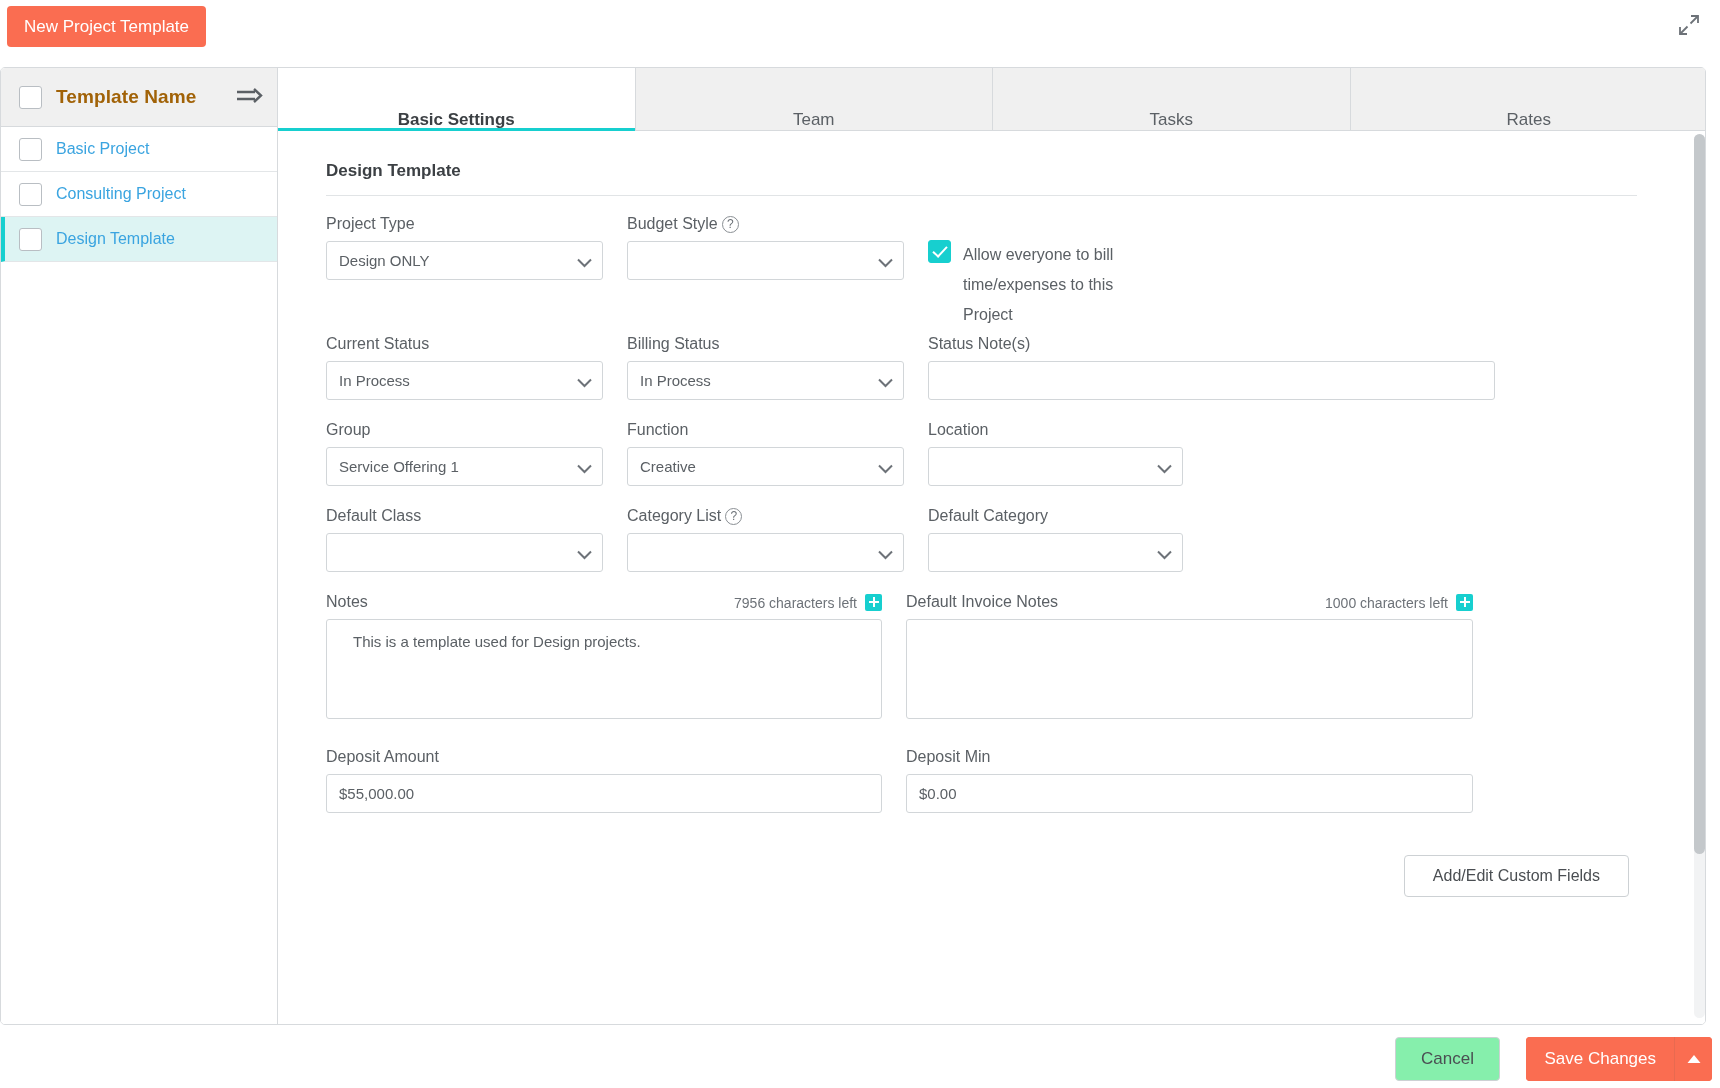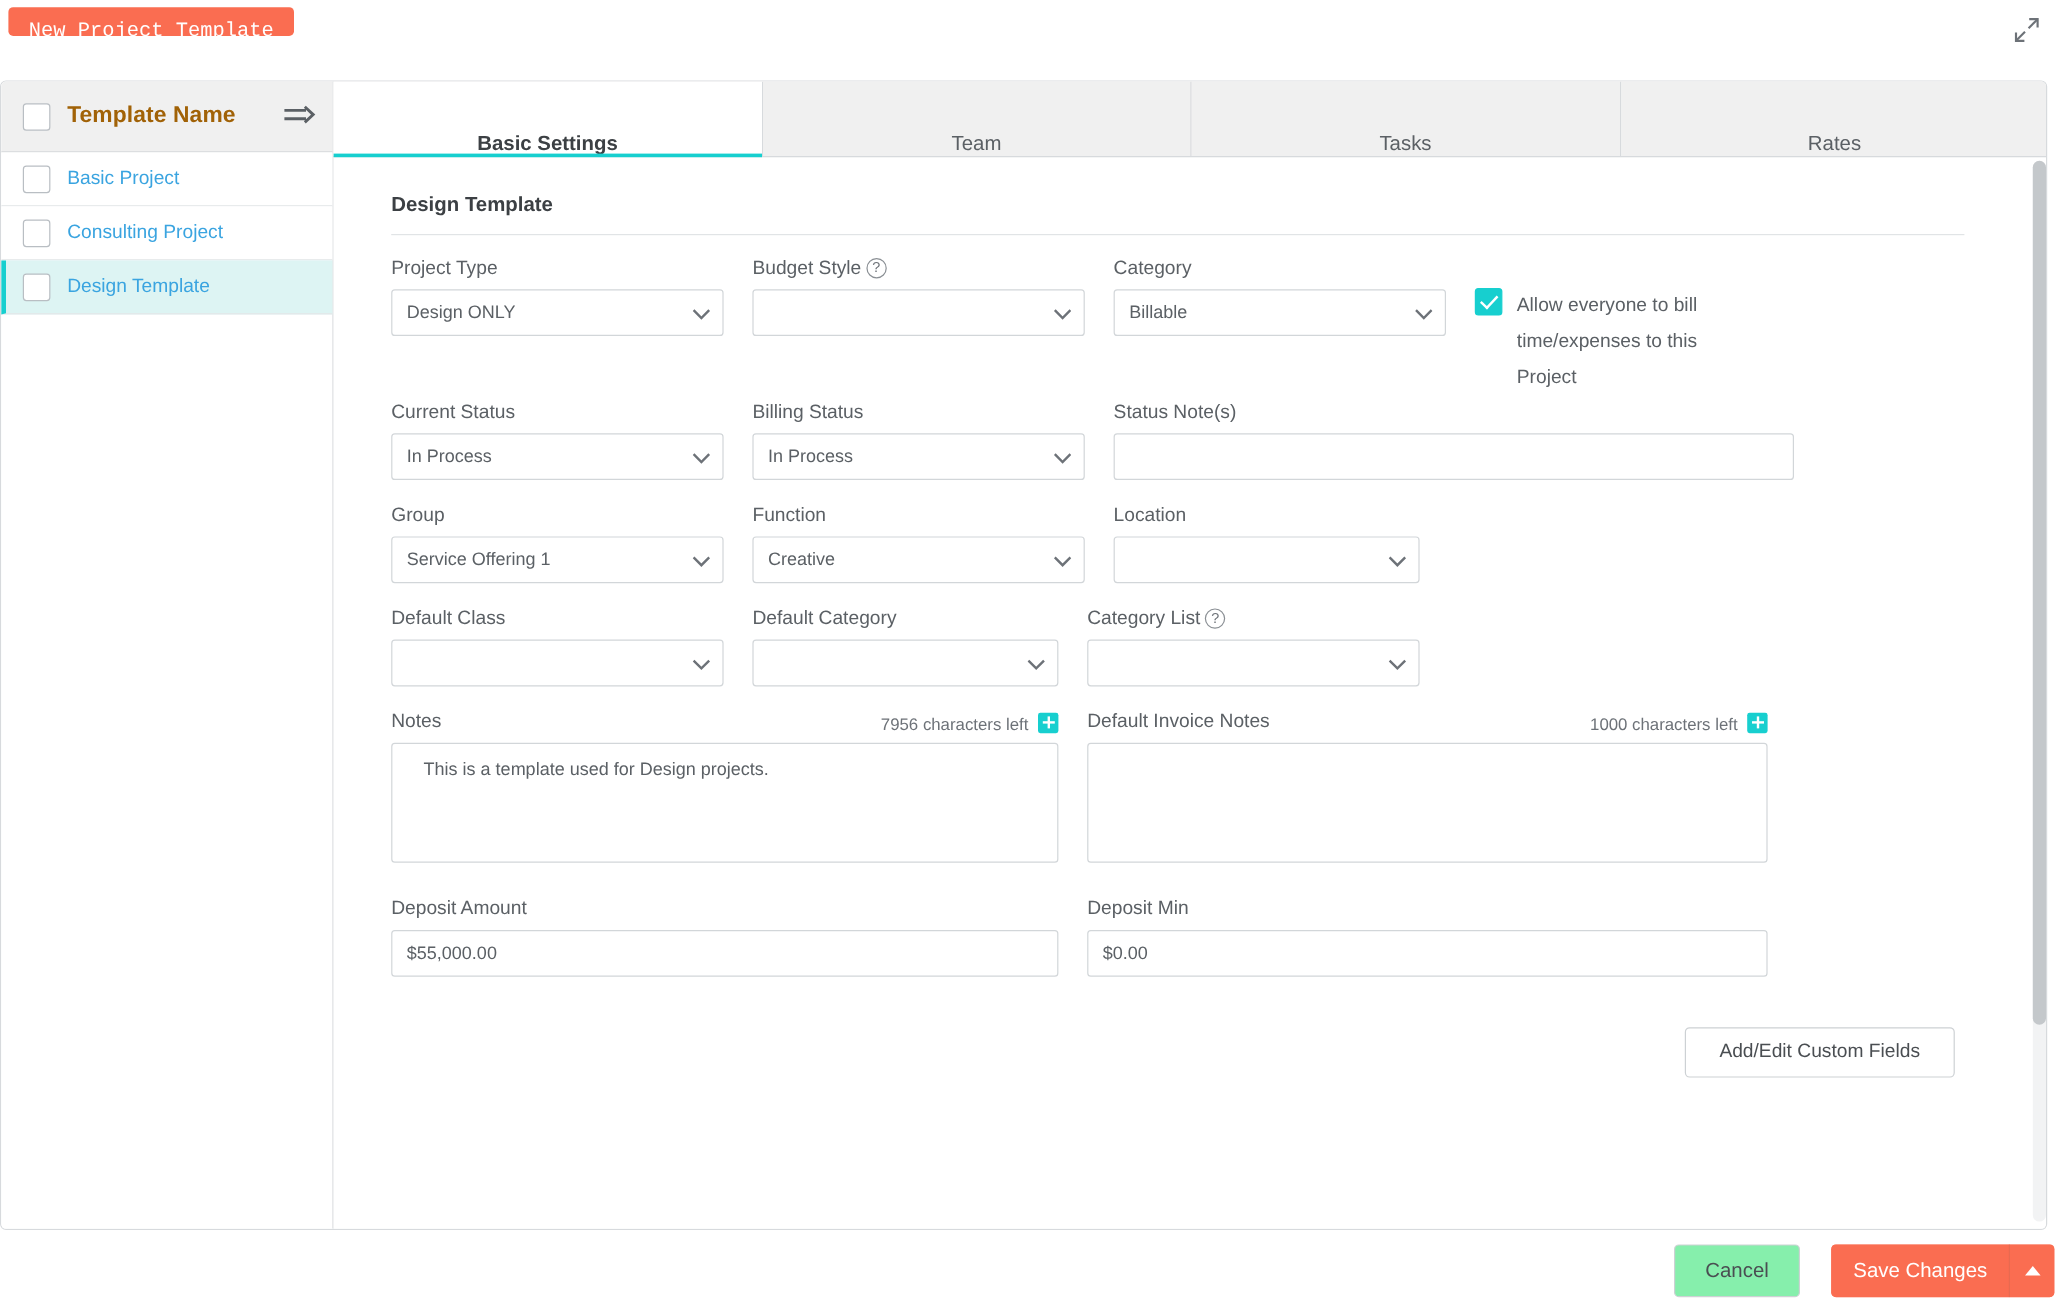--- a/index.html
+++ b/index.html
@@ -12,24 +12,24 @@
   }
   .app { position: relative; width: 1720px; height: 1088px; background: #fff; }
 
   
   .topbar {
     position: absolute; left: 0; top: 0; width: 1720px; height: 55px;
     background: #ffffff;
   }
   .new-template-btn {
     position: absolute; left: 7px; top: 6px;
-    height: 24px; padding: 0 17px;
+    height: 41px; padding: 0 17px;
     background: #fa6d51; color: #ffffff;
     border: none; border-radius: 4px;
-    font-size: 17px; font-family: Liberation Mono, monospace;
+    font-size: 17px; font-family: Liberation Sans, sans-serif;
     cursor: pointer; line-height: 41px; white-space: nowrap;
   }
   .expand-icon {
     position: absolute; right: 18px; top: 12px;
     width: 26px; height: 26px; cursor: pointer;
     color: #6d7278;
   }
 
   
   .shell {
@@ -366,31 +366,20 @@
               <div class="select-wrap">
                 <div class="select"></div>
                 <span class="chev">
                   <svg width="15" height="10" viewBox="0 0 15 10" fill="none" stroke="currentColor" stroke-width="2">
                       <path d="M1 1.5 L7.5 8 L14 1.5"></path>
                     </svg>
                 </span>
               </div>
             </div>
 
-            <div class="fld w300">
-              <label class="lbl">Category</label>
-              <div class="select-wrap">
-                <div class="select">Billable</div>
-                <span class="chev">
-                  <svg width="15" height="10" viewBox="0 0 15 10" fill="none" stroke="currentColor" stroke-width="2">
-                      <path d="M1 1.5 L7.5 8 L14 1.5"></path>
-                    </svg>
-                </span>
-              </div>
-            </div>
 
             <div class="checkrow">
               <span class="cbox checked"></span>
               <span class="txt">Allow everyone to bill time/expenses to this Project</span>
             </div>
           </div>
 
           <div class="row">
             <div class="fld w300">
               <label class="lbl">Current Status</label>
@@ -466,34 +455,34 @@
               <div class="select-wrap">
                 <div class="select"></div>
                 <span class="chev">
                   <svg width="15" height="10" viewBox="0 0 15 10" fill="none" stroke="currentColor" stroke-width="2">
                       <path d="M1 1.5 L7.5 8 L14 1.5"></path>
                     </svg>
                 </span>
               </div>
             </div>
 
+            <div class="fld w300">
+              <label class="lbl"><span>Category List</span><span class="qmark">?</span></label>
+              <div class="select-wrap">
+                <div class="select"></div>
+                <span class="chev">
+                  <svg width="15" height="10" viewBox="0 0 15 10" fill="none" stroke="currentColor" stroke-width="2">
+                      <path d="M1 1.5 L7.5 8 L14 1.5"></path>
+                    </svg>
+                </span>
+              </div>
+            </div>
+
             <div class="fld w255">
               <label class="lbl">Default Category</label>
-              <div class="select-wrap">
-                <div class="select"></div>
-                <span class="chev">
-                  <svg width="15" height="10" viewBox="0 0 15 10" fill="none" stroke="currentColor" stroke-width="2">
-                      <path d="M1 1.5 L7.5 8 L14 1.5"></path>
-                    </svg>
-                </span>
-              </div>
-            </div>
-
-            <div class="fld w300">
-              <label class="lbl"><span>Category List</span><span class="qmark">?</span></label>
               <div class="select-wrap">
                 <div class="select"></div>
                 <span class="chev">
                   <svg width="15" height="10" viewBox="0 0 15 10" fill="none" stroke="currentColor" stroke-width="2">
                       <path d="M1 1.5 L7.5 8 L14 1.5"></path>
                     </svg>
                 </span>
               </div>
             </div>
           </div>

